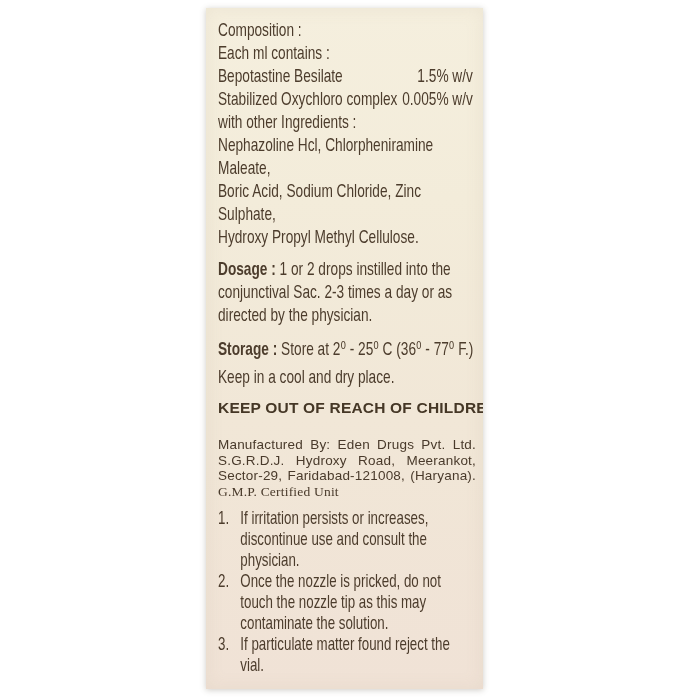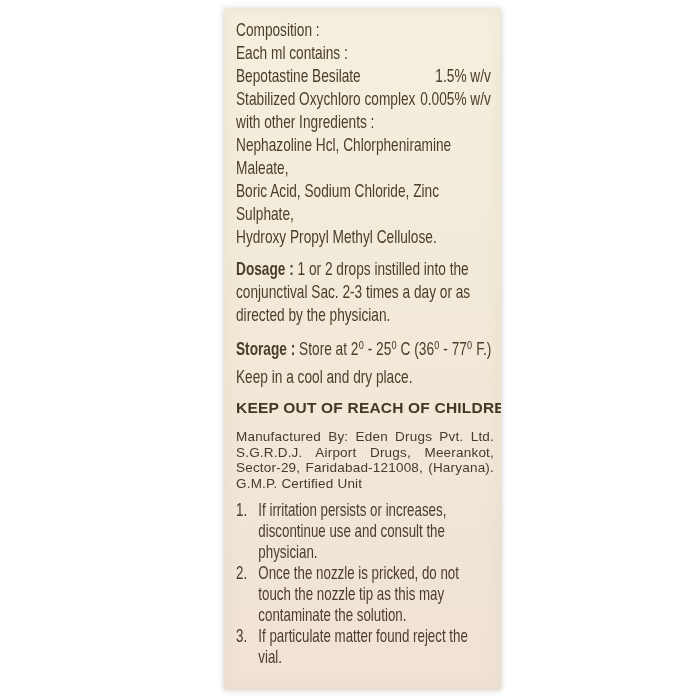--- a/index.html
+++ b/index.html
@@ -1,46 +1,46 @@
 <!DOCTYPE html>
 <html><head>
 <meta charset="utf-8">
 <style>
   html,body{margin:0;padding:0;}
   body{
     width:690px;height:700px;position:relative;background:#ffffff;overflow:hidden;
     font-family:"Liberation Sans","DejaVu Sans",sans-serif;
   }
   .label-card{
-    position:absolute;left:224px;top:8px;width:277px;height:681px;box-sizing:border-box;
+    position:absolute;left:206px;top:8px;width:277px;height:681px;box-sizing:border-box;
     padding:10px 0 0 12px;overflow:hidden;color:#4c3c2c;
     background:linear-gradient(180deg,#f5efde 0%,#f3ecda 28%,#f1e7d7 60%,#f0e2d6 100%);
     box-shadow:0 1px 6px rgba(90,78,64,.30), inset 0 0 18px rgba(170,148,118,.10);
   }
   
   .cond{
     transform:scaleX(0.72);transform-origin:0 0;width:354px;
     font-size:19px;line-height:23px;letter-spacing:0;
   }
   .line{white-space:nowrap;}
   .ing-row{display:flex;justify-content:space-between;white-space:nowrap;}
   .pre{white-space:pre-line;}
   .para-dosage{margin-top:9px;}
   .para-storage{margin-top:11px;white-space:nowrap;}
   .para-keepcool{margin-top:5px;white-space:nowrap;}
   .bold{font-weight:700;}
   .warning{
     margin-top:10px;font-weight:700;font-size:15.5px;line-height:19px;
     letter-spacing:0.2px;white-space:nowrap;color:#453726;
   }
-  .mfr{margin-top:12px;width:258px;font-size:13.5px;line-height:15.6px;
+  .mfr{margin-top:20px;width:258px;font-size:13.5px;line-height:15.6px;
        letter-spacing:0.2px;color:#493a2b;}
   .mfr-line{text-align:justify;text-align-last:justify;white-space:nowrap0;}
   .mfr-line.just{text-align:justify;text-align-last:justify;}
-  .mfr-line.last{text-align:left;text-align-last:left;}
+  .mfr-line.last{text-align:left;text-align-last:left;font-family:Liberation Serif, serif;}
   .instructions{margin-top:8px;font-size:18.5px;line-height:21px;}
   .inst-row{display:flex;align-items:flex-start;}
   .inst-num{width:31px;flex:none;}
   .inst-text{white-space:pre-line;}
 </style>
 </head>
 <body>
 
 <div class="label-card">
 
@@ -72,21 +72,21 @@
       <span class="bold">Storage :</span> <span>Store at 2⁰ - 25⁰ C (36⁰ - 77⁰ F.)</span>
     </div>
 
     <div class="para-keepcool">Keep in a cool and dry place.</div>
   </div>
 
   <div class="warning">KEEP OUT OF REACH OF CHILDREN</div>
 
   <div class="mfr">
     <div class="mfr-line just">Manufactured By: Eden Drugs Pvt. Ltd.</div>
-    <div class="mfr-line just">S.G.R.D.J. Airport Drugs, Meerankot,</div>
+    <div class="mfr-line just">S.G.R.D.J. Hydroxy Road, Meerankot,</div>
     <div class="mfr-line just">Sector-29, Faridabad-121008, (Haryana).</div>
     <div class="mfr-line last">G.M.P. Certified Unit</div>
   </div>
 
   <div class="cond instructions">
     <div class="inst-row">
       <div class="inst-num">1.</div>
       <div class="inst-text">If irritation persists or increases,
 discontinue use and consult the
 physician.</div>

